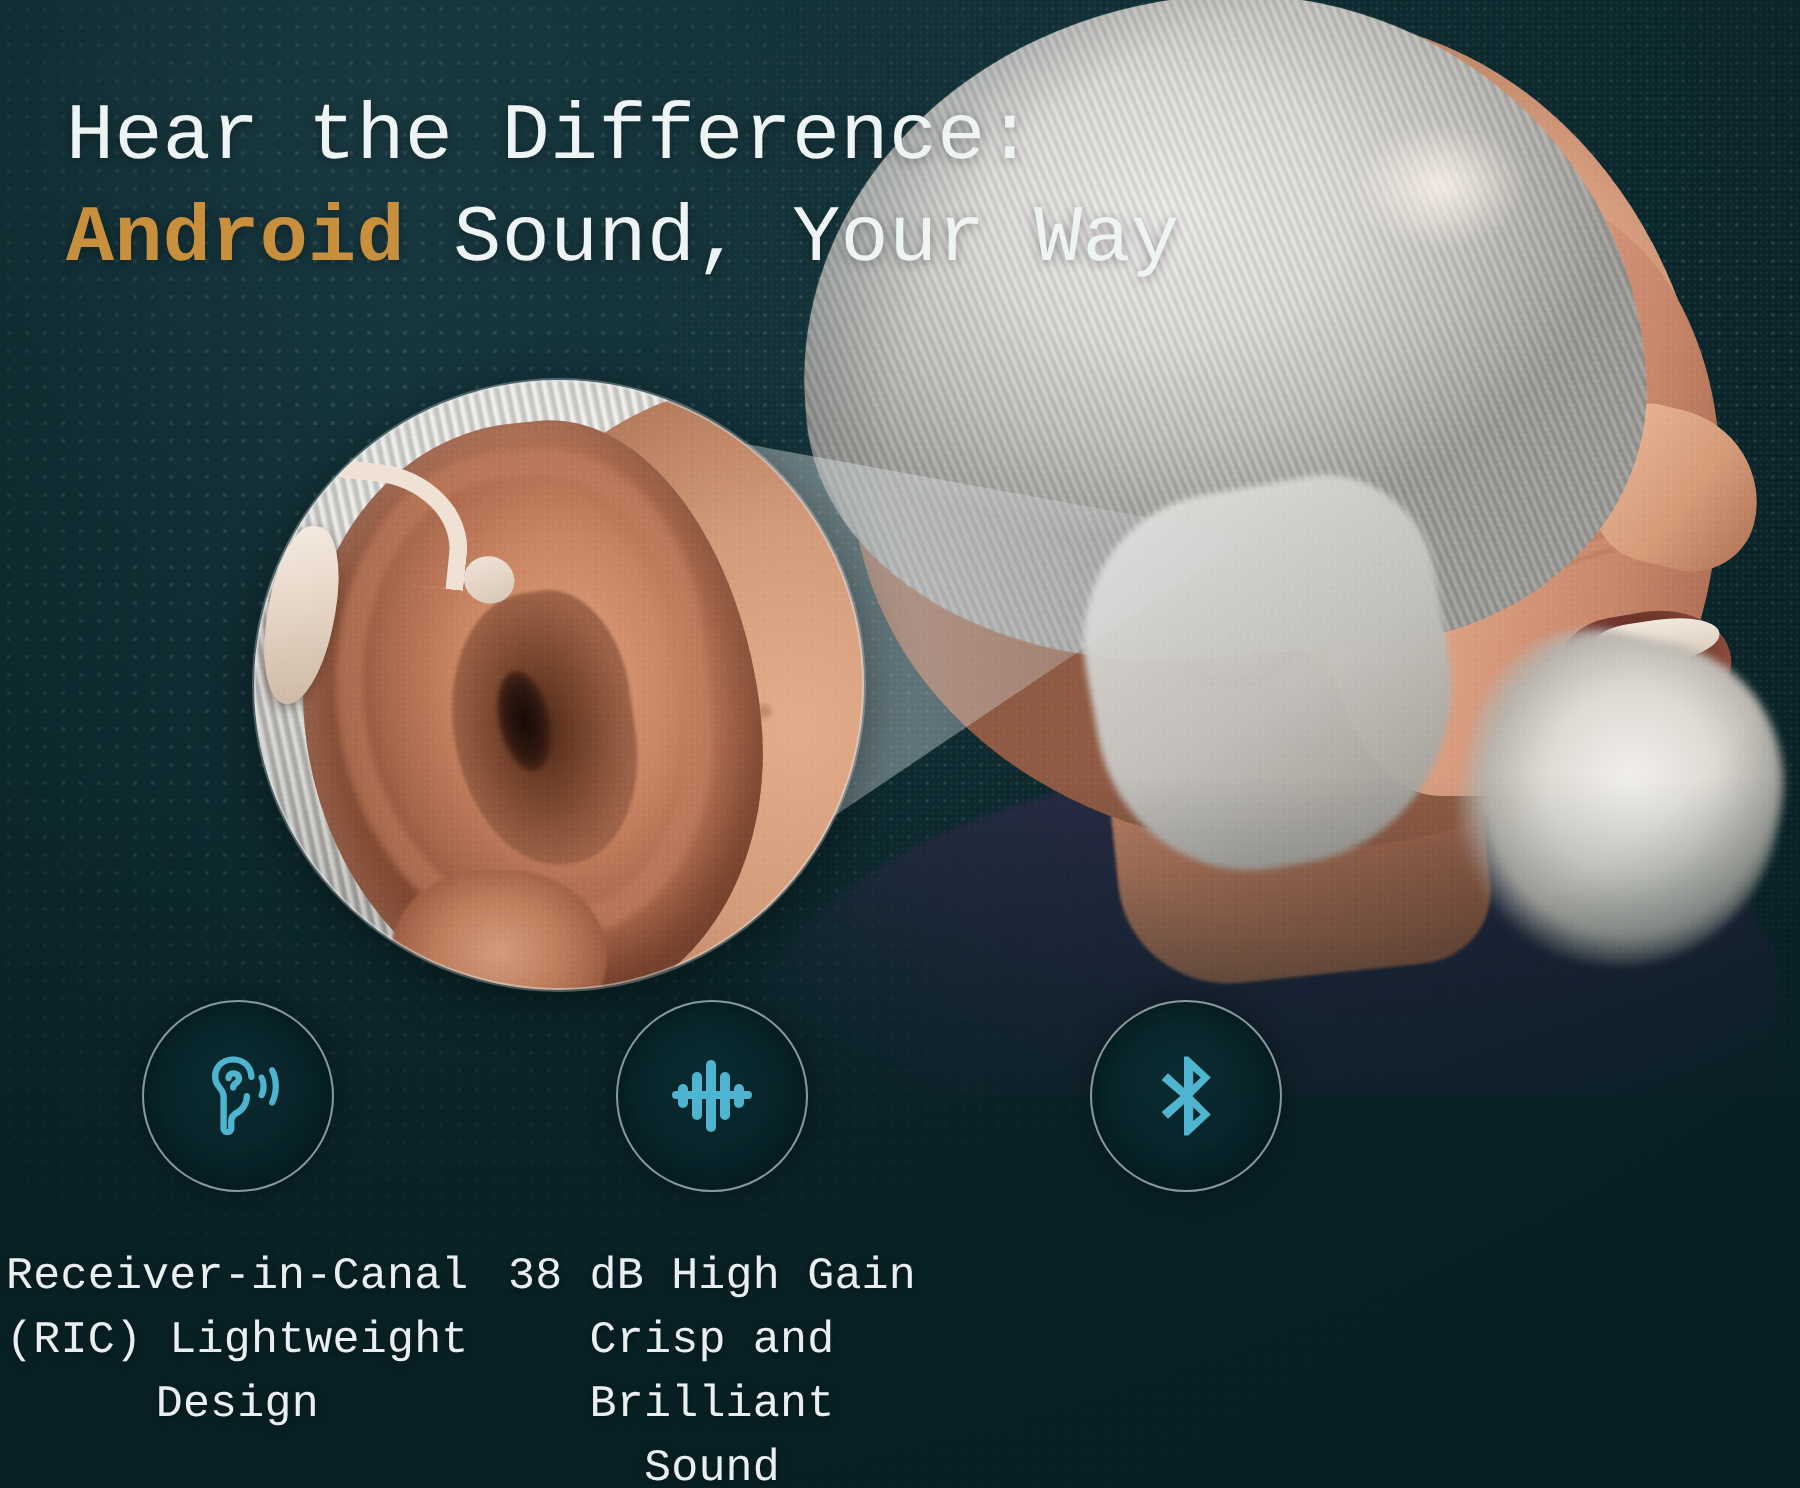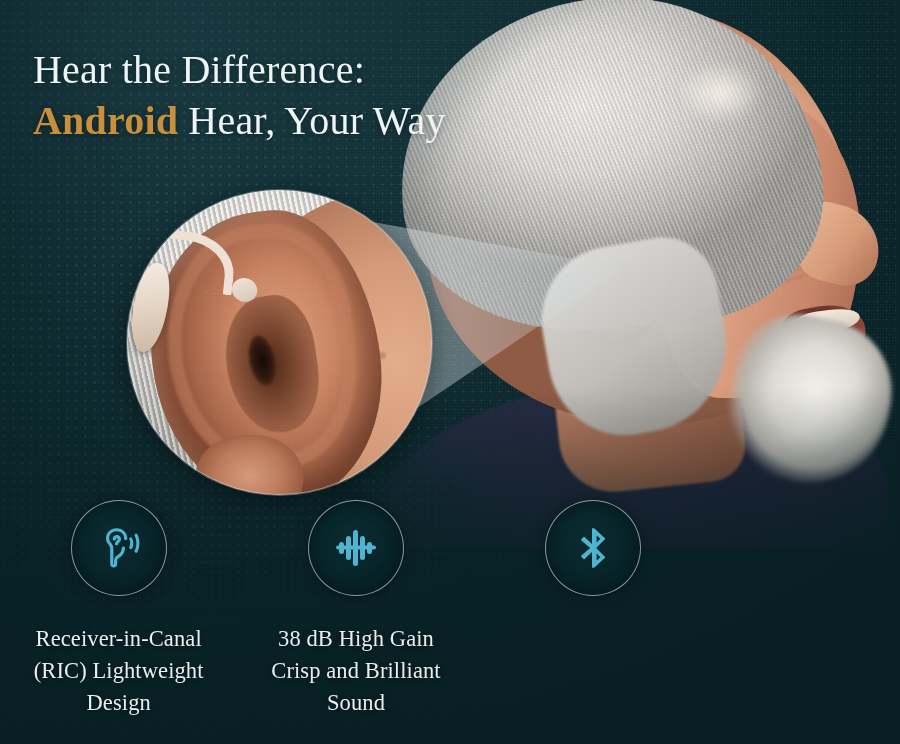--- a/index.html
+++ b/index.html
@@ -8,21 +8,21 @@
     padding: 0;
     background: #0a2328;
   }
   * { box-sizing: border-box; }
 
   #banner {
     position: relative;
     width: 900px;
     height: 744px;
     overflow: hidden;
-    font-family: Liberation Serif, serif;
+    font-family: Liberation Mono, monospace;
     background: #404040;
     user-select: none;
   }
 
   
   .bg-base {
     position: absolute;
     inset: 0;
     background:
       radial-gradient(120% 95% at 10% 8%, #1a3b42 0%, #112f35 42%, #0a2429 78%, #082024 100%);
@@ -478,21 +478,21 @@
       <div class="mz-aid-body"></div>
       <div class="mz-aid-tube"></div>
       <div class="mz-aid-dome"></div>
     </div>
     <div class="mag-grain"></div>
   </div>
   <div class="mag-ring"></div>
 
   <div class="headline">
     <span>Hear the Difference:</span>
-    <span class="headline-l2"><span class="gold">Android</span><span> Hear, Your Way</span></span>
+    <span class="headline-l2"><span class="gold">Android</span><span> Sound, Your Way</span></span>
   </div>
 
   <div class="features">
 
     <div class="feature">
       <div class="feature-icon">
         <svg width="48" height="48" viewBox="0 0 48 48" aria-hidden="true">
           <g fill="#4fb4cf">
             <path d="M21.6 4.2c-6.2 0-10.6 4.4-10.6 10.1 0 2.6 0.9 4.3 2.2 6.0 1.3 1.7 2.0 2.6 2.0 4.5v15.2c0 2.1 1.5 3.6 3.5 3.6 2.0 0 3.5-1.5 3.5-3.6v-3.0c0-1.6 0.6-2.3 2.1-3.2 3.6-2.1 5.7-5.6 5.7-9.7 0-0.9-0.7-1.6-1.6-1.6s-1.6 0.7-1.6 1.6c0 2.9-1.5 5.3-4.1 6.8-2.3 1.4-3.7 3.0-3.7 6.1v3.0c0 0.4-0.1 0.5-0.3 0.5s-0.3-0.1-0.3-0.5V24.8c0-2.9-1.2-4.5-2.6-6.3-1.1-1.4-1.6-2.4-1.6-4.2 0-4.0 2.9-7.0 7.4-7.0 4.4 0 7.5 3.1 7.5 7.1 0 0.9 0.7 1.6 1.6 1.6s1.6-0.7 1.6-1.6c0-5.7-4.5-10.2-10.7-10.2z"></path>
             <path d="M21.7 11.1c-2.3 0-4.0 1.7-4.0 3.9 0 0.9 0.7 1.6 1.6 1.6s1.6-0.7 1.6-1.6c0-0.5 0.3-0.8 0.9-0.8 0.6 0 1.0 0.4 1.0 0.9 0 0.5-0.2 0.8-0.9 1.3-1.1 0.8-1.9 1.8-1.9 3.4 0 0.9 0.7 1.6 1.6 1.6s1.6-0.7 1.6-1.6c0-0.3 0.1-0.4 0.6-0.8 1.3-0.9 2.3-2.1 2.3-3.9 0-2.2-1.8-4.0-4.2-4.0z"></path>

